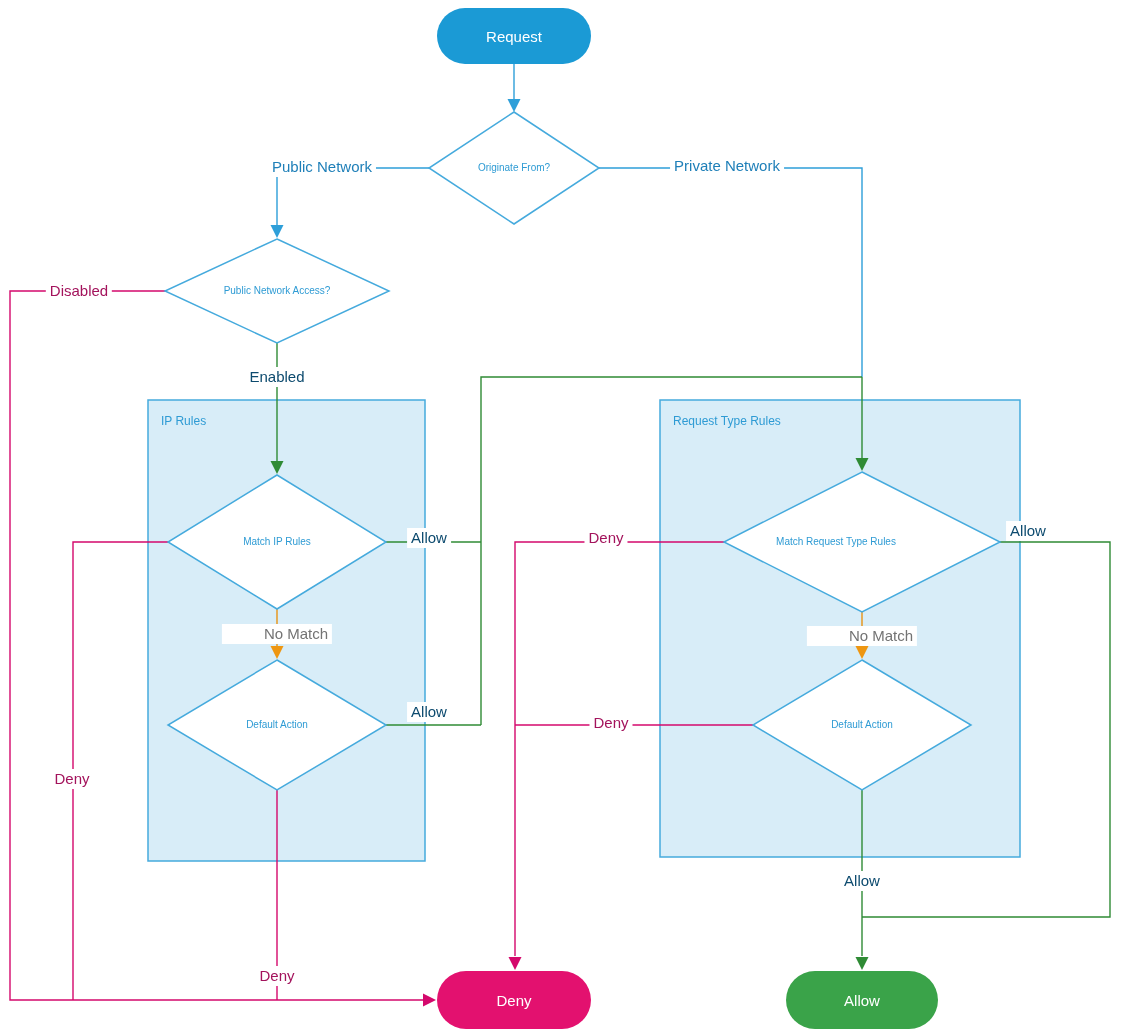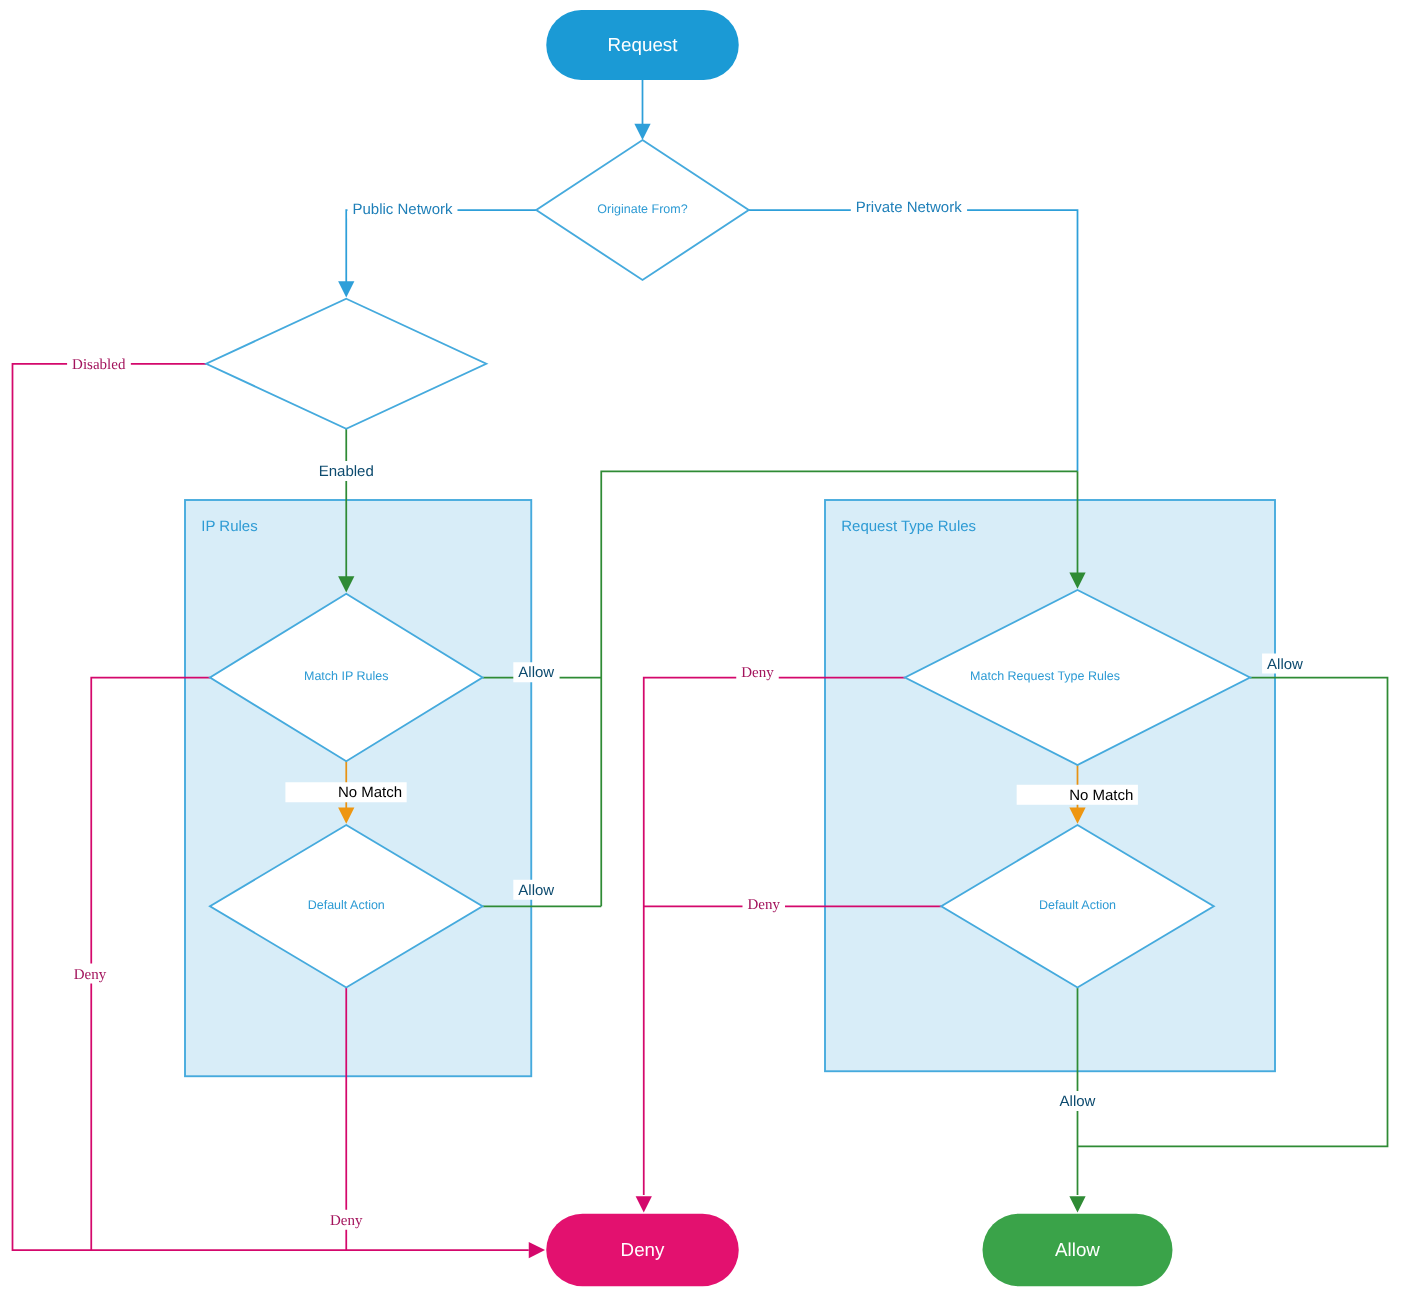--- a/index.html
+++ b/index.html
@@ -10,21 +10,21 @@
     font-family:"Liberation Sans", sans-serif;
     overflow:hidden;
   }
   .canvas svg{position:absolute;left:0;top:0;}
   .lbl{
     position:absolute;
     transform:translate(-50%,-50%);
     white-space:nowrap;
     background:#ffffff;
     padding:1px 4px;
-    font-size:12px;
+    font-size:15px;
     line-height:1.2;
     z-index:3;
   }
   .dlbl{
     position:absolute;
     transform:translate(-50%,-50%);
     text-align:center;
     font-size:10px;
     line-height:1.35;
     color:#2E9BD4;
@@ -40,22 +40,22 @@
   }
   .group-title{
     position:absolute;
     font-size:12px;
     color:#2E9BD4;
     white-space:nowrap;
     z-index:3;
   }
   .c-blue{color:#1E7FB8;}
   .c-green{color:#0c4a6e;}
-  .c-pink{color:#A3135C;font-family:Liberation Serif, serif;}
-  .c-orange{color:#000000;padding-left:42px;}
+  .c-pink{color:#A3135C;}
+  .c-orange{color:#737373;padding-left:42px;}
   .edge{fill:none;stroke-width:1.4px;}
   .e-blue{stroke:#2E9FD9;}
   .e-green{stroke:#2F8B35;}
   .e-pink{stroke:#D4086C;}
   .e-orange{stroke:#E89213;}
   .ah-blue{fill:#2E9FD9;}
   .ah-green{fill:#2F8B35;}
   .ah-pink{fill:#D4086C;}
   .ah-orange{fill:#EE9611;}
   .group-box{fill:#D8EDF8;stroke:#45AADD;stroke-width:1.5px;}
@@ -114,20 +114,21 @@
     <rect class="term-blue" x="437" y="8" width="154" height="56" rx="28" ry="28"></rect>
     <rect class="term-pink" x="437" y="971" width="154" height="58" rx="29" ry="29"></rect>
     <rect class="term-green" x="786" y="971" width="152" height="58" rx="29" ry="29"></rect>
   </svg>
 
   <div class="node-label" style="left:514px;top:36px">Request</div>
   <div class="node-label" style="left:514px;top:1000px">Deny</div>
   <div class="node-label" style="left:862px;top:1000px">Allow</div>
 
   <div class="dlbl" style="left:514px;top:168px;width:100px">Originate From?</div>
+  <div class="dlbl" style="left:277px;top:291px;width:160px">Public Network Access?</div>
   <div class="dlbl" style="left:277px;top:542px">Match IP Rules</div>
   <div class="dlbl" style="left:277px;top:725px">Default Action</div>
   <div class="dlbl" style="left:836px;top:542px">Match Request Type Rules</div>
   <div class="dlbl" style="left:862px;top:725px">Default Action</div>
 
   <div class="group-title" style="left:161px;top:414px">IP Rules</div>
   <div class="group-title" style="left:673px;top:414px">Request Type Rules</div>
 
   <div class="lbl c-blue" style="left:322px;top:167px">Public Network</div>
   <div class="lbl c-blue" style="left:727px;top:166px">Private Network</div>

